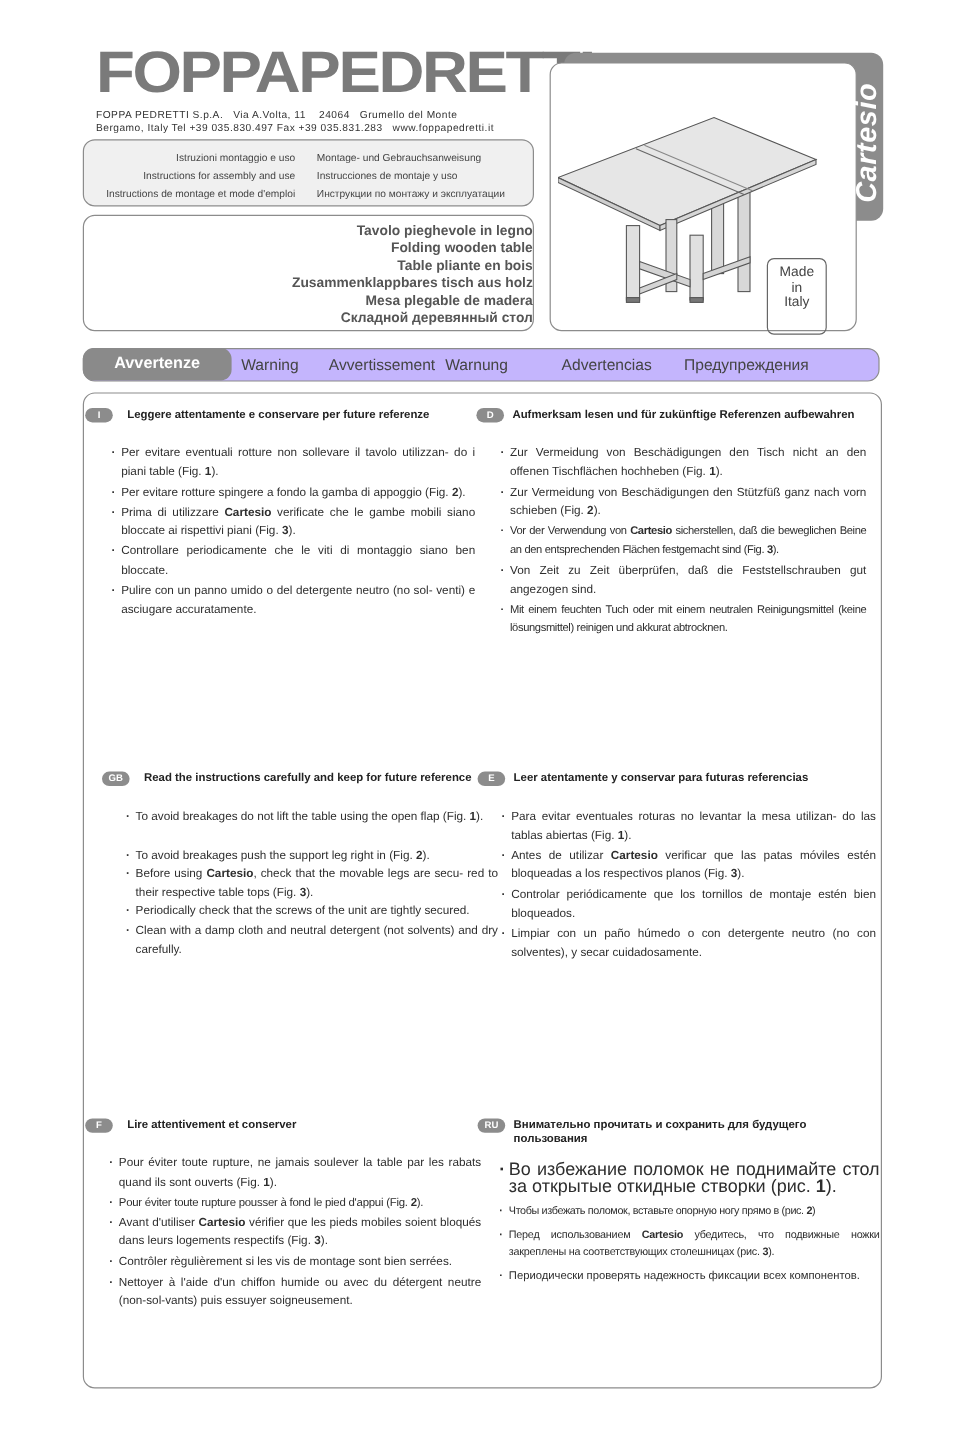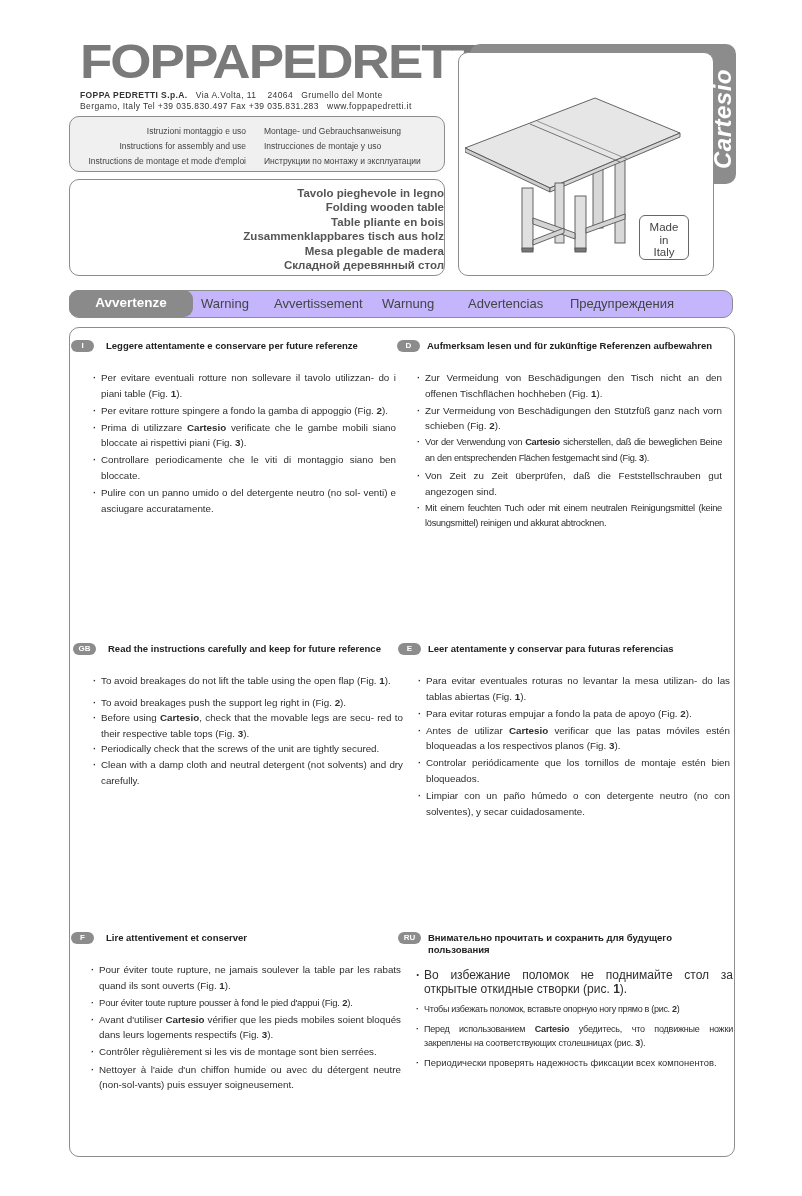--- a/index.html
+++ b/index.html
@@ -1,36 +1,36 @@
 <!DOCTYPE html>
 <html><head>
 <meta charset="utf-8">
 <style>
   * { box-sizing: border-box; margin: 0; padding: 0; }
   body { width: 802px; height: 1196px; background: #ffffff; font-family: "Liberation Sans", sans-serif; color: #2a2a2a; position: relative; overflow: hidden; }
 
   .logo { position: absolute; left: 80px; top: 40px; font-family: "Liberation Sans", sans-serif; font-weight: 900; font-size: 53px; letter-spacing: -2px; color: #7a7a7a; line-height: 46px; transform: scaleY(0.92); transform-origin: left top; }
   .logo sup { font-size: 9px; vertical-align: top; letter-spacing: 0; font-weight: normal; margin-left: 2px; }
   .company { position: absolute; left: 80px; top: 90px; font-size: 8.5px; line-height: 11px; color: #333; letter-spacing: 0.4px; white-space: pre; }
-  .company b { font-weight: bold; }
+  .company b { font-weight: normal; }
 
   .box { position: absolute; border: 1.5px solid #8c8c8c; border-radius: 10px; background: #fff; }
   .instr-box { left: 69px; top: 116px; width: 376px; height: 56px; background: #f0f0f0; }
   .instr-col { position: absolute; top: 7px; font-size: 8.5px; line-height: 15px; color: #444; }
   .instr-col.left { right: 198px; text-align: right; }
   .instr-col.right { left: 194px; text-align: left; }
 
   .title-box { left: 69px; top: 179px; width: 376px; height: 97px; }
   .title-lines { position: absolute; left: 0; right: 0; top: 6px; text-align: right; font-weight: bold; font-size: 11.5px; line-height: 14.4px; color: #555; }
 
   .product-tab { position: absolute; left: 470px; top: 44px; width: 266px; height: 140px; background: #8c8c8c; border-radius: 10px; }
   .product-box { left: 458px; top: 52px; width: 256px; height: 224px; border-radius: 10px; }
   .product-name { position: absolute; left: 711px; top: 56px; width: 24px; height: 125px; color: #fff; font-weight: 900; font-style: italic; font-size: 24px; writing-mode: vertical-rl; transform: rotate(180deg); display: flex; align-items: center; justify-content: center; letter-spacing: 0.5px; }
   .table-illus { position: absolute; left: 465px; top: 78px; }
-  .made-badge { position: absolute; left: 639px; top: 215px; width: 50px; height: 45px; border: 1.5px solid #666; border-radius: 6px; text-align: center; font-size: 11.5px; line-height: 12.5px; color: #444; padding-top: 5px; }
+  .made-badge { position: absolute; left: 639px; top: 215px; width: 50px; height: 64px; border: 1.5px solid #666; border-radius: 6px; text-align: center; font-size: 11.5px; line-height: 12.5px; color: #444; padding-top: 5px; }
 
   .tabbar { position: absolute; left: 69px; top: 290px; width: 664px; height: 28px; border: 1.5px solid #8c8c8c; border-radius: 10px; background: #c4b5fd; }
   .tab { position: absolute; top: 0; height: 25px; line-height: 25px; font-size: 13px; color: #444; }
   .tab.active { left: -1px; top: -1px; width: 124px; height: 27px; background: #8a8a8a; color: #fff; font-weight: bold; border-radius: 9px; text-align: center; font-size: 13.5px; }
 
   .main-box { left: 69px; top: 327px; width: 666px; height: 830px; }
 
   .section { position: absolute; width: 340px; }
   .sec-head { position: relative; height: 16px; font-weight: bold; font-size: 9.5px; line-height: 12px; color: #222; padding-left: 35px; }
   .badge { position: absolute; left: 0; top: 0; width: 23px; height: 12px; border-radius: 6px; background: #8c8c8c; color: #fff; font-size: 8px; font-weight: bold; text-align: center; line-height: 12px; }
@@ -101,21 +101,21 @@
 <div class="made-badge">
   <div>Made</div>
   <div>in</div>
   <div>Italy</div>
 </div>
 
 <div class="tabbar">
   <div class="tab active">Avvertenze</div>
   <div class="tab" style="left:131px">Warning</div>
   <div class="tab" style="left:204px">Avvertissement</div>
-  <div class="tab" style="left:312px">Warnung</div>
+  <div class="tab" style="left:301px">Warnung</div>
   <div class="tab" style="left:398px">Advertencias</div>
   <div class="tab" style="left:500px">Предупреждения</div>
 </div>
 
 <div class="box main-box"></div>
 
 <div class="section" style="left:71px; top:340px; width:325px;">
   <div class="sec-head">
     <span class="badge">I</span>
     <span>Leggere attentamente e conservare per future referenze</span>
@@ -136,42 +136,41 @@
   </div>
   <ul class="bullets" style="padding-left:20px; width:325px">
     <li><span>Zur Vermeidung von Beschädigungen den Tisch nicht an den offenen Tischflächen hochheben (Fig. </span><b>1</b><span>).</span></li>
     <li><span>Zur Vermeidung von Beschädigungen den Stützfüß ganz nach vorn schieben (Fig. </span><b>2</b><span>).</span></li>
     <li style="font-size:9.3px; letter-spacing:-0.3px"><span>Vor der Verwendung von </span><b>Cartesio</b><span> sicherstellen, daß die beweglichen Beine an den entsprechenden Flächen festgemacht sind (Fig. </span><b>3</b><span>).</span></li>
     <li><span>Von Zeit zu  Zeit überprüfen, daß die Feststellschrauben gut angezogen sind.</span></li>
     <li style="font-size:9.3px; letter-spacing:-0.3px"><span>Mit einem feuchten Tuch oder mit einem neutralen Reinigungsmittel (keine lösungsmittel) reinigen und akkurat abtrocknen.</span></li>
   </ul>
 </div>
 
-<div class="section" style="left:73px; top:643px; width:330px;">
+<div class="section" style="left:85px; top:643px; width:330px;">
   <div class="sec-head">
     <span class="badge">GB</span>
     <span style="white-space:nowrap">Read the instructions carefully and keep for future reference</span>
   </div>
   <ul class="bullets" style="padding-left:20px">
-    <li style="margin-bottom:6px"><span>To avoid breakages do not lift the table using the open flap (Fig. </span><b>1</b><span>).</span></li>
+    <li style="margin-bottom:17px"><span>To avoid breakages do not lift the table using the open flap (Fig. </span><b>1</b><span>).</span></li>
     <li style="margin-bottom:0"><span>To avoid breakages push the support leg right in (Fig. </span><b>2</b><span>).</span></li>
     <li style="margin-bottom:0"><span>Before using </span><b>Cartesio</b><span>, check that the movable legs are secu- red to their respective table tops (Fig. </span><b>3</b><span>).</span></li>
     <li style="margin-bottom:0"><span>Periodically check that the screws of the unit are tightly secured.</span></li>
     <li style="margin-bottom:0"><span>Clean with a damp cloth and neutral detergent (not solvents) and dry carefully.</span></li>
   </ul>
 </div>
 
 <div class="section" style="left:398px; top:643px; width:340px;">
   <div class="sec-head" style="padding-left:30px">
     <span class="badge">E</span>
     <span>Leer atentamente y conservar para futuras referencias</span>
   </div>
   <ul class="bullets" style="padding-left:20px; width:332px">
     <li><span>Para evitar eventuales roturas no levantar la mesa utilizan- do las tablas  abiertas (Fig. </span><b>1</b><span>).</span></li>
-    <li><span>Para evitar roturas empujar a fondo la pata de apoyo (Fig. </span><b>2</b><span>).</span></li>
     <li><span>Antes de utilizar </span><b>Cartesio</b><span> verificar que las patas móviles estén bloqueadas a los respectivos planos (Fig. </span><b>3</b><span>).</span></li>
     <li><span>Controlar periódicamente que los tornillos de  montaje estén bien bloqueados.</span></li>
     <li><span>Limpiar con un paño húmedo o con detergente neutro (no con solventes), y secar cuidadosamente.</span></li>
   </ul>
 </div>
 
 <div class="section" style="left:71px; top:932px; width:330px;">
   <div class="sec-head">
     <span class="badge">F</span>
     <span>Lire attentivement et conserver</span>
@@ -184,18 +183,18 @@
     <li><span>Nettoyer à l'aide d'un chiffon humide ou avec du détergent neutre (non-sol-vants) puis essuyer soigneusement.</span></li>
   </ul>
 </div>
 
 <div class="section" style="left:398px; top:932px; width:340px;">
   <div class="sec-head" style="padding-left:30px; height:28px; width:320px">
     <span class="badge">RU</span>
     <span>Внимательно прочитать и сохранить для будущего пользования</span>
   </div>
   <ul class="bullets" style="padding-left:18px; width:335px; margin-top:8px">
-    <li style="font-size:12px; line-height:14px; margin-bottom:6px"><span>Во избежание поломок не поднимайте стол за открытые откидные створки (рис. </span><b>1</b><span>).</span></li>
+    <li style="font-size:15px; line-height:14px; margin-bottom:6px"><span>Во избежание поломок не поднимайте стол за открытые откидные створки (рис. </span><b>1</b><span>).</span></li>
     <li style="font-size:9px; line-height:14px; margin-bottom:6px; letter-spacing:-0.3px"><span>Чтобы избежать поломок, вставьте опорную ногу прямо в (рис. </span><b>2</b><span>)</span></li>
     <li style="font-size:9px; line-height:14px; margin-bottom:6px; letter-spacing:-0.2px"><span>Перед использованием </span><b>Cartesio</b><span> убедитесь, что подвижные ножки закреплены на соответствующих столешницах (рис. </span><b>3</b><span>).</span></li>
     <li style="font-size:9.4px; line-height:14px; margin-bottom:6px"><span>Периодически проверять надежность фиксации всех компонентов.</span></li>
   </ul>
 </div>
 
 </body></html>

